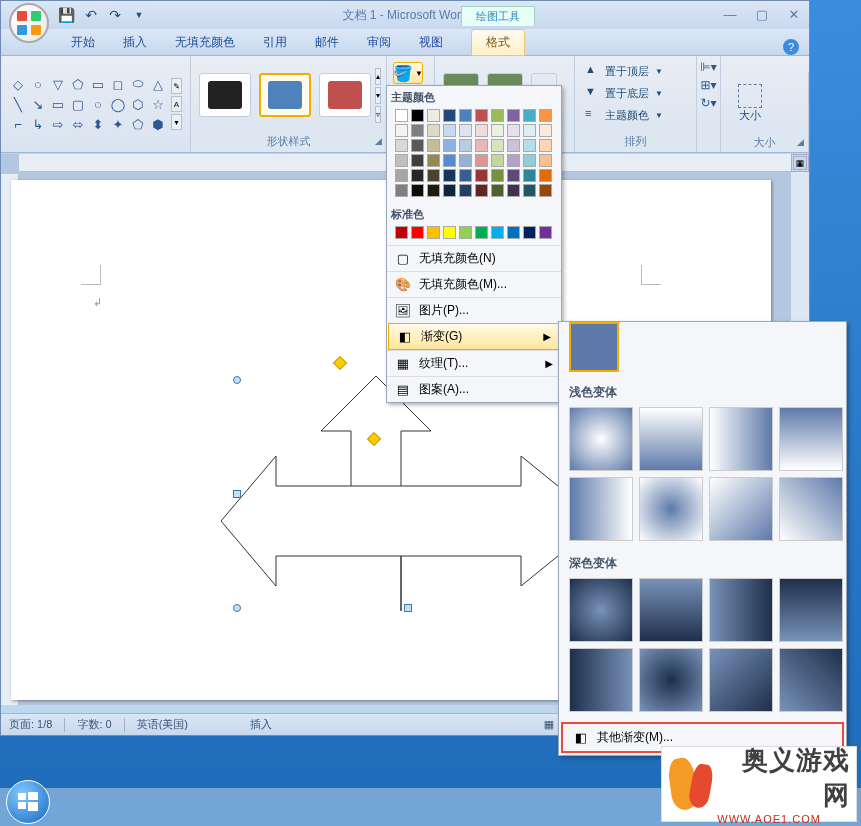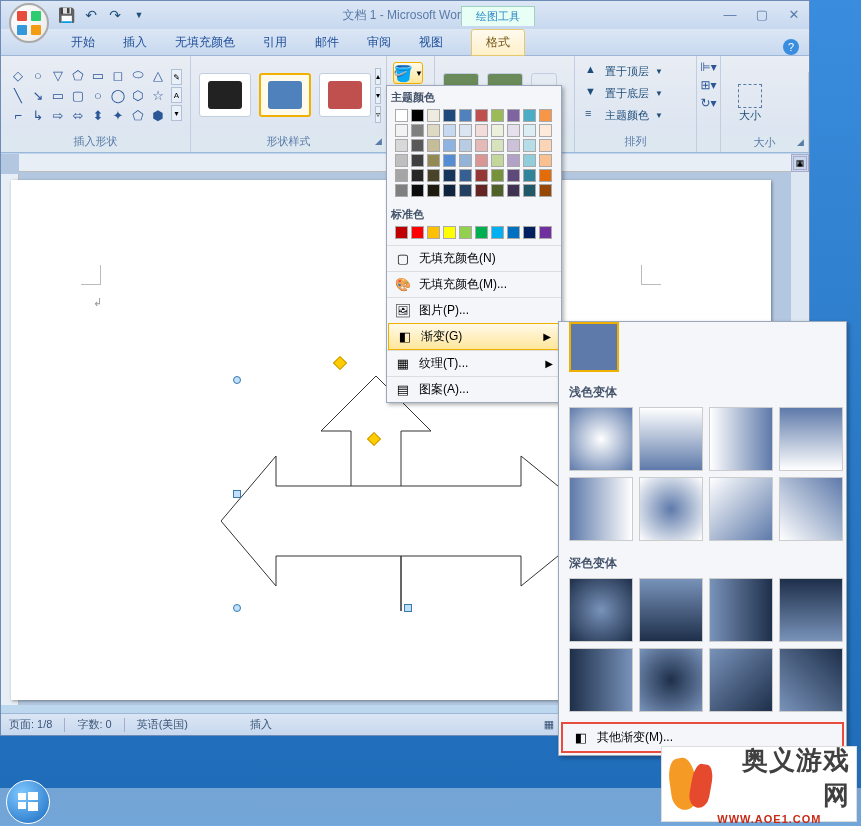--- a/index.html
+++ b/index.html
@@ -95,21 +95,21 @@
 .taskbar { position:absolute; left:0; bottom:0; width:861px; height:38px; background: linear-gradient(rgba(200,220,240,0.5), rgba(150,190,230,0.7));}
 .start-orb { width:44px; height:44px; border-radius:50%; background: radial-gradient(circle at 35% 30%, #7fc8ff, #1a6bc0); position:absolute; left:6px; bottom:2px; border:1px solid #fff; display:flex; align-items:center; justify-content:center;}
 
 
 .wm-logo { position:absolute; right:4px; bottom:4px; width:196px; height:76px; background:#fff; display:flex; align-items:center; padding:6px; z-index:100; border:1px solid #ddd;}
 .wm-flame { width:44px; height:60px; position:relative;}
 .wm-flame::before { content:""; position:absolute; width:26px; height:52px; background:#f59a24; border-radius: 14px 14px 18px 18px / 30px 30px 22px 22px; left:2px; top:4px; transform:rotate(-8deg);}
 .wm-flame::after { content:""; position:absolute; width:20px; height:44px; background:#e64a2e; border-radius: 12px 12px 16px 16px / 26px 26px 20px 20px; right:0; top:10px; transform:rotate(10deg);}
 .wm-txt { display:flex; flex-direction:column; margin-left:6px;}
 .wm-cn { font-size:26px; font-weight:bold; color:#404040; letter-spacing:1px;text-align:right;}
-.wm-en { font-size:11px; font-weight:bold; color:#c62b18; letter-spacing:1px;}
+.wm-en { font-size:11px; font-weight:normal; color:#c62b18; letter-spacing:1px;}
 
 
 .lg1{background:radial-gradient(circle at 50% 50%,#fff,#5e7aaa);}
 .lg2{background:linear-gradient(#fff,#5e7aaa);}
 .lg3{background:linear-gradient(90deg,#fff,#5e7aaa);}
 .lg4{background:linear-gradient(#5e7aaa,#fff);}
 .lg5{background:linear-gradient(90deg,#5e7aaa,#fff);}
 .lg6{background:radial-gradient(circle at 50% 50%,#5e7aaa,#fff);}
 .lg7{background:linear-gradient(135deg,#fff,#5e7aaa);}
 .lg8{background:linear-gradient(45deg,#fff,#5e7aaa);}
@@ -191,21 +191,20 @@
             <div class="shape-ico">✦</div>
             <div class="shape-ico">⬠</div>
             <div class="shape-ico">⬢</div>
         </div>
         <div class="shapes-more">
           <div>✎</div>
           <div>A</div>
           <div>▾</div>
         </div>
       </div>
-      <div class="group-label">插入形状</div>
     </div>
 
     <div class="ribbon-group" style="width:196px;">
       <div class="group-body">
         <div class="style-gallery">
           <div class="style-item">
               <div class="style-sq" style="background:#222;"></div>
             </div>
           <div class="style-item sel">
               <div class="style-sq" style="background:#4f81bd;"></div>

